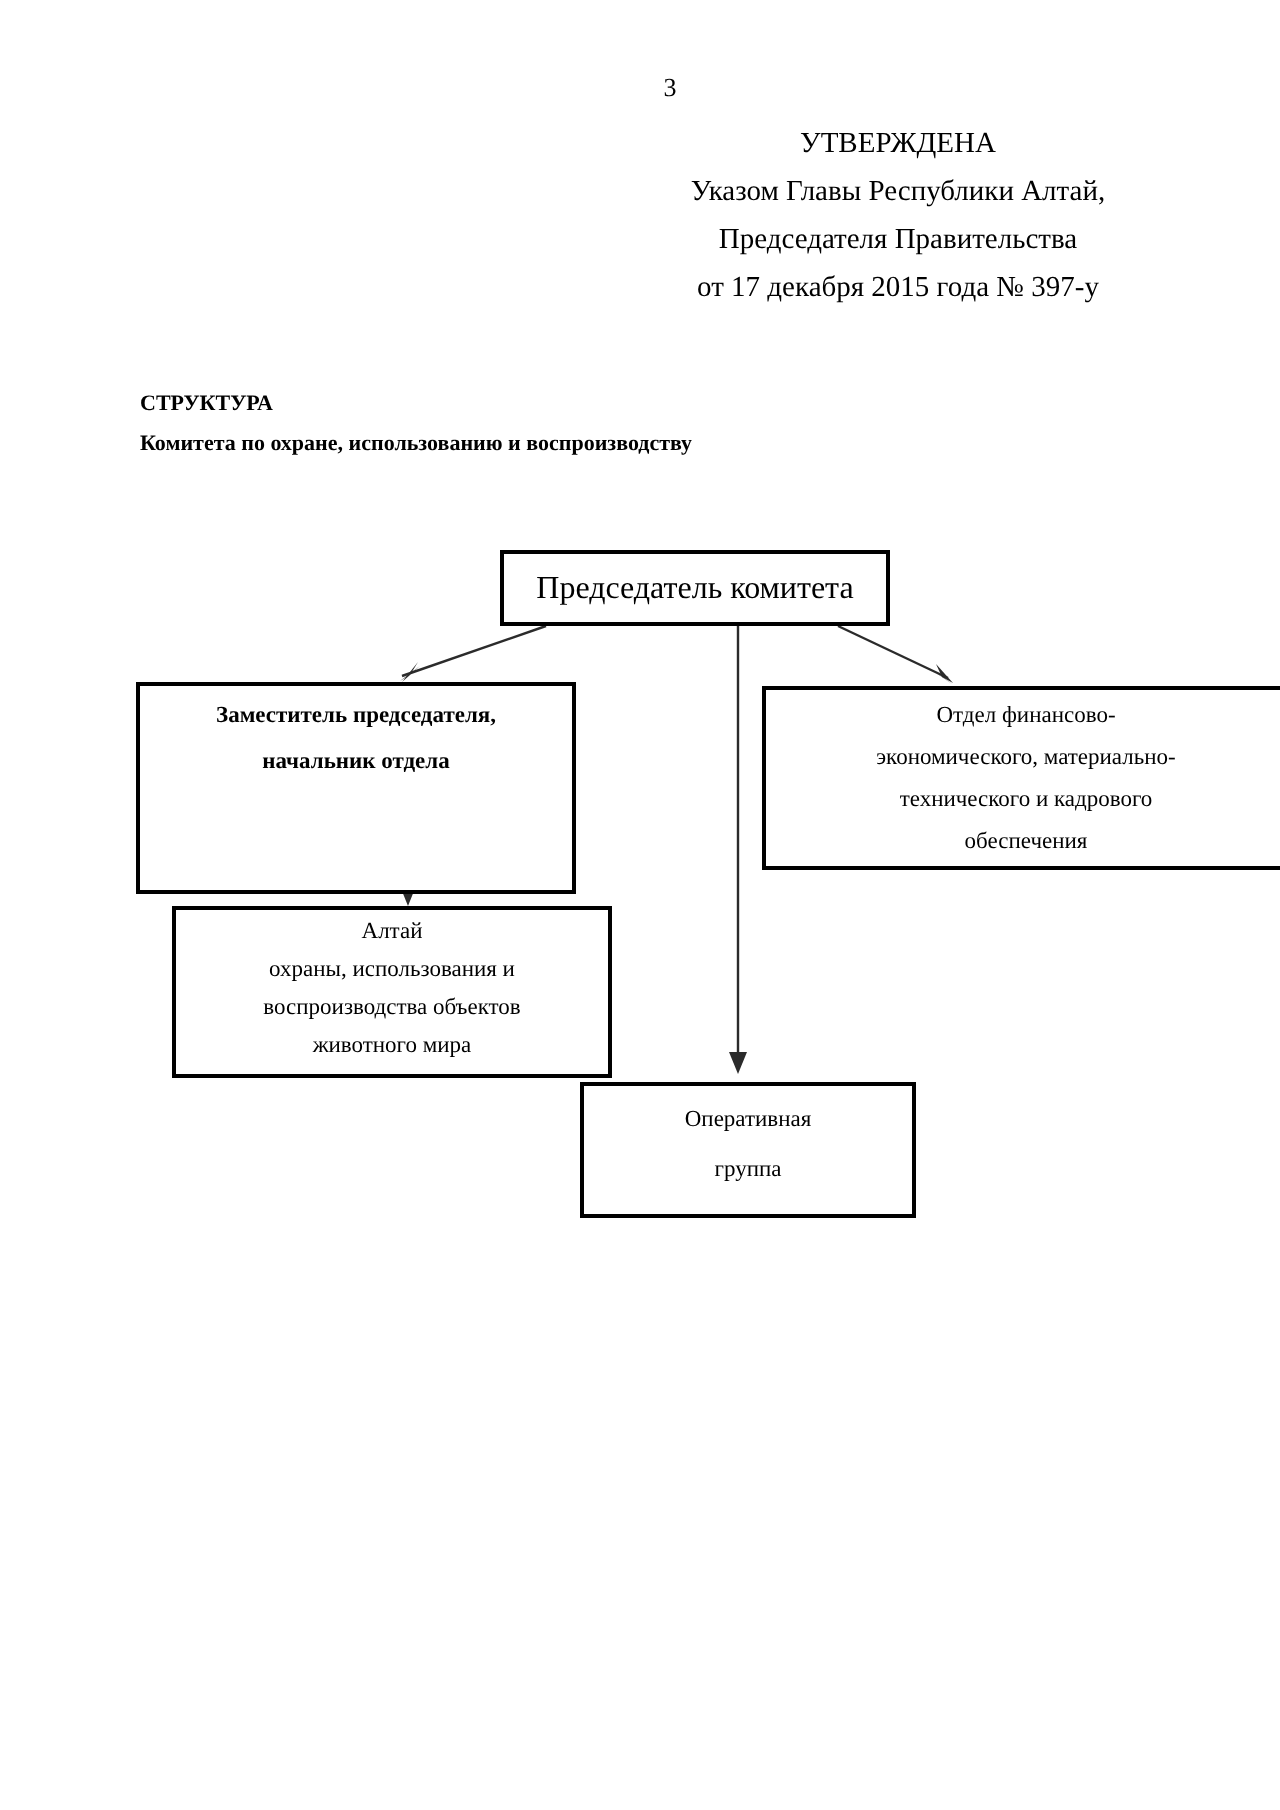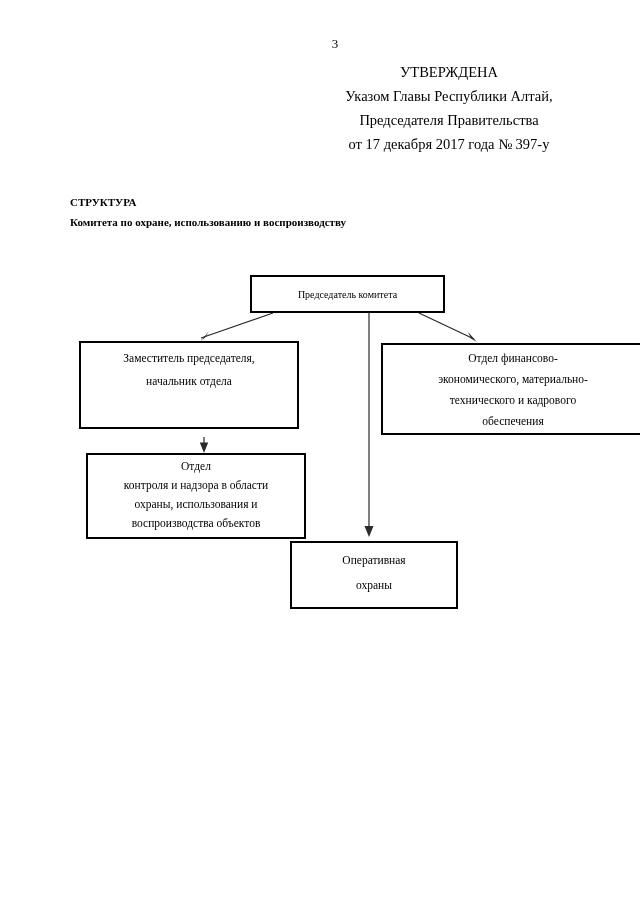--- a/index.html
+++ b/index.html
@@ -73,25 +73,25 @@
     display: block;
     padding: 0 6px;
   }
 
   
   #node-chairman {
     left: 250px; top: 275px; width: 195px; height: 38px;
   }
   #node-chairman .node-label {
     padding-top: 10px;
-    font-size: 10px;
+    font-size: 16px;
   }
 
   #node-deputy {
-    left: 79px; top: 341px; width: 220px; height: 88px;
+    left: 68px; top: 341px; width: 220px; height: 106px; font-weight: bold;
   }
   #node-deputy .node-label { padding-top: 8px; }
 
   #node-finance {
     left: 381px; top: 343px; width: 262px; height: 92px;
     border-right: none;
   }
   #node-finance .node-label { padding-top: 6px; }
 
   #node-control {
@@ -123,21 +123,21 @@
 <body>
 
 <div id="page">
 
   <div class="page-number">3</div>
 
   <div class="approval-block">
     <div>УТВЕРЖДЕНА</div>
     <div>Указом Главы Республики Алтай,</div>
     <div>Председателя Правительства</div>
-    <div>от 17 декабря 2017 года № 397-у</div>
+    <div>от 17 декабря 2015 года № 397-у</div>
   </div>
 
   <div class="doc-title">
     <div class="t-line">СТРУКТУРА</div>
     <div class="t-line">Комитета по охране, использованию и воспроизводству</div>
   </div>
 
   <div class="chart-layer">
 
     <svg id="connectors" viewBox="0 0 640 905" xmlns="http://www.w3.org/2000/svg">
@@ -167,26 +167,25 @@
     </div>
 
     <div class="node" id="node-finance">
       <span class="node-label">Отдел  финансово-</span>
       <span class="node-label">экономического, материально-</span>
       <span class="node-label">технического и кадрового</span>
       <span class="node-label">обеспечения</span>
     </div>
 
     <div class="node" id="node-control">
-      <span class="node-label">Отдел</span>
-      <span class="node-label">контроля и надзора в области</span>
+      <span class="node-label">Алтай</span>
       <span class="node-label">охраны, использования и</span>
       <span class="node-label">воспроизводства объектов</span>
       <span class="node-label">животного мира</span>
     </div>
 
     <div class="node" id="node-operative">
       <span class="node-label">Оперативная</span>
-      <span class="node-label">охраны</span>
+      <span class="node-label">группа</span>
     </div>
 
   </div>
 </div>
 
 </body></html>

